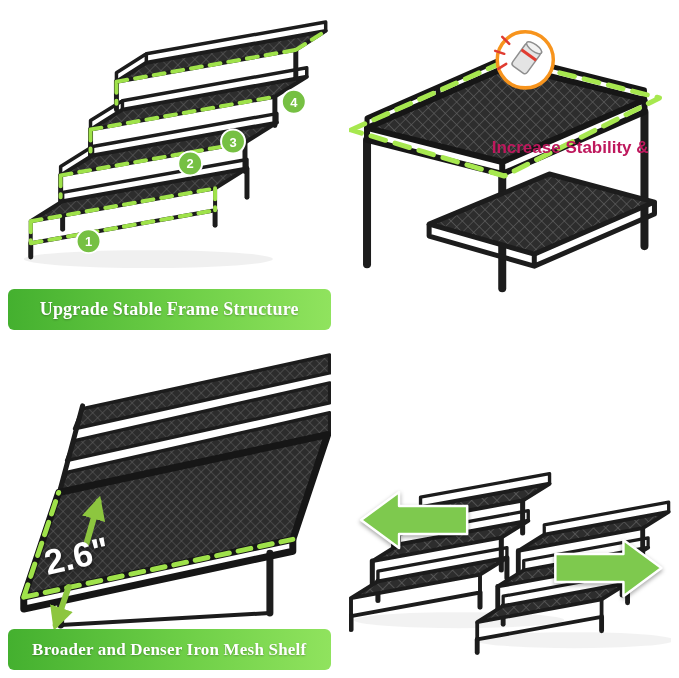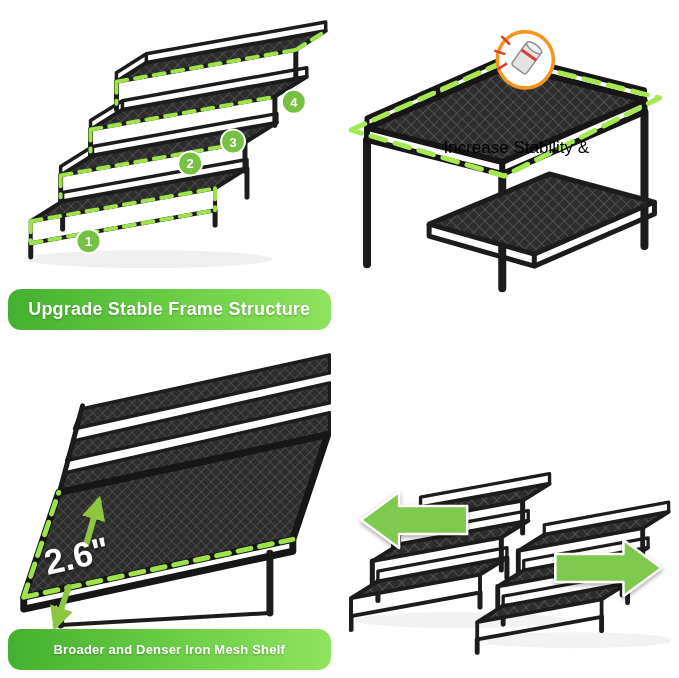--- a/index.html
+++ b/index.html
@@ -7,30 +7,31 @@
     width:679px; height:678px; box-sizing:border-box;
     padding:8px; background:#ffffff;
     display:grid; grid-template-columns:1fr 1fr; grid-template-rows:1fr 1fr;
     column-gap:18px; row-gap:18px;
     font-family:"Liberation Sans", sans-serif;
   }
   .card { display:flex; flex-direction:column; min-height:0; position:relative; }
   .art { flex:1 1 auto; position:relative; min-height:0; }
   .art svg { position:absolute; inset:0; width:100%; height:100%; display:block; }
   .banner {
-    flex:0 0 41px; height:41px; border-radius:13px;
+    flex:0 0 41px; height:41px; border-radius:6px;
     background:linear-gradient(90deg,#44b02f 0%, #6ecf47 55%, #90e35e 100%);
     color:#ffffff; font-weight:bold; font-size:18px; letter-spacing:.2px;
     display:flex; align-items:center; justify-content:center;
     text-shadow:0 1px 2px rgba(0,0,0,.28);
-  }
-  .banner.long { font-size:13px; }
+    font-family:Liberation Serif, serif;
+  }
+  .banner.long { font-size:17px; }
   .callout {
     position:absolute; left:95px; top:126px; width:205px;
-    text-align:left; color:#000000; font-weight:normal;
+    text-align:right; color:#be185d; font-weight:bold;
     font-size:17px; line-height:27px;
   }
   .measure {
     position:absolute; left:36px; top:188px;
     transform:rotate(-13deg);
     color:#ffffff; font-weight:bold; font-size:35px;
     text-shadow:0 2px 4px rgba(0,0,0,.6);
   }
   svg text { font-family:"Liberation Sans", sans-serif; }
 </style>

